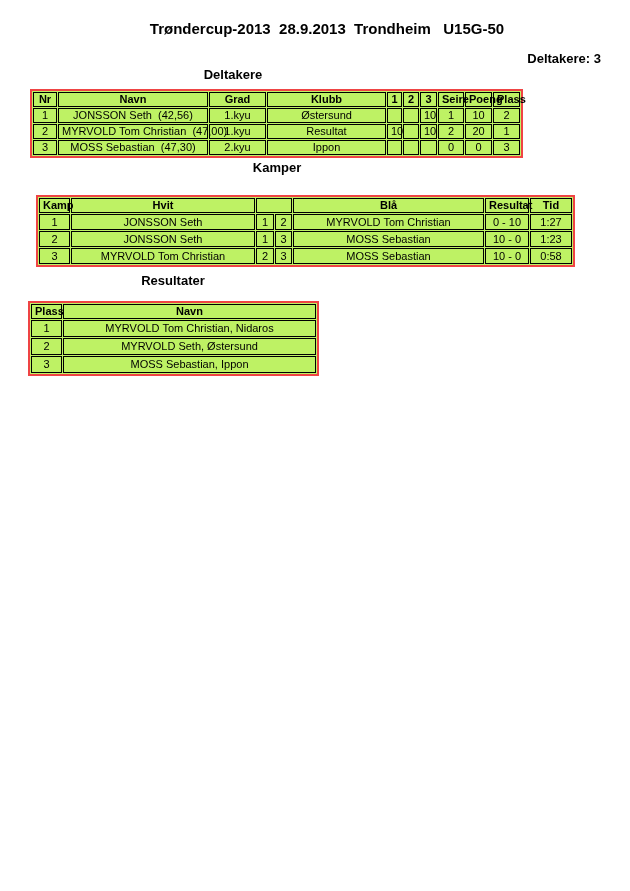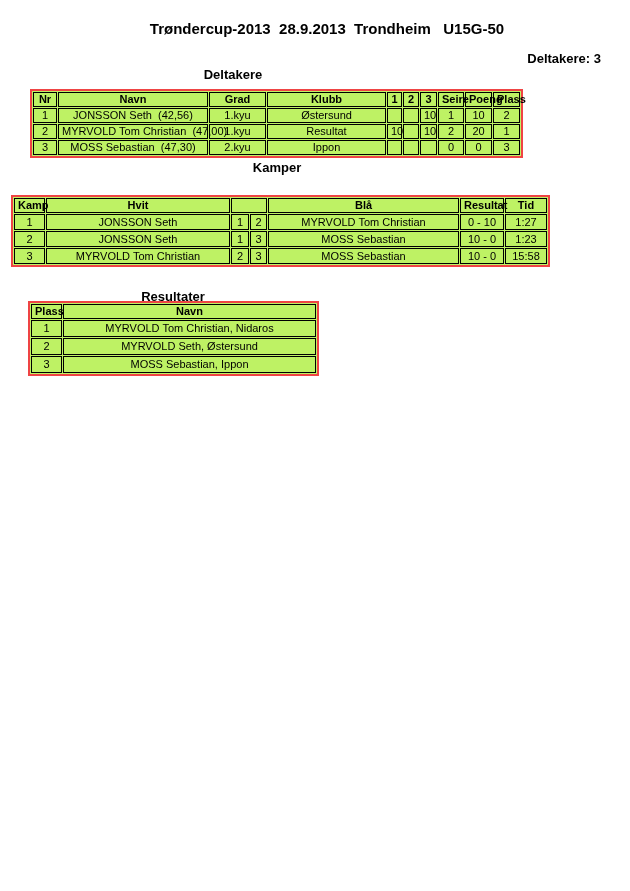--- a/index.html
+++ b/index.html
@@ -14,29 +14,29 @@
     font-size:15px;font-weight:bold;white-space:pre;padding-left:16px;
   }
   .participants{
     top:51px;right:29px;font-size:13px;font-weight:bold;white-space:pre;
   }
   .section-title{
     font-size:13px;font-weight:bold;text-align:center;width:200px;white-space:pre;
   }
   .t-deltakere-title{top:67px;left:133px;}
   .t-kamper-title{top:160px;left:177px;}
-  .t-resultater-title{top:289px;left:73px;}
+  .t-resultater-title{top:273px;left:73px;}
 
   table.grid{
     border-collapse:separate;border-spacing:1px;
     border:2px solid #ef4444;table-layout:fixed;background:#bef264;
   }
   table.grid *{box-sizing:border-box;}
   .t-deltakere{top:89px;left:30px;width:489px;}
-  .t-kamper{top:195px;left:11px;width:535px;}
+  .t-kamper{top:195px;left:36px;width:535px;}
   .t-resultater{top:301px;left:28px;width:287px;}
 
   .grid th,.grid td{
     border:1px solid #000;
     font-size:11px;line-height:13px;
     padding:0 3px;overflow:visible;white-space:pre;
     text-align:center;vertical-align:middle;
     background:transparent;
   }
   .grid th{font-weight:bold;height:14px;}
@@ -159,21 +159,21 @@
     <td>10 - 0</td>
     <td>1:23</td>
   </tr>
   <tr>
     <td>3</td>
     <td class="al">MYRVOLD Tom Christian</td>
     <td>2</td>
     <td>3</td>
     <td class="al">MOSS Sebastian</td>
     <td>10 - 0</td>
-    <td>15:58</td>
+    <td>0:58</td>
   </tr>
 </tbody>
   </table>
 
 <div class="abs section-title t-resultater-title">Resultater</div>
 
 <table class="abs grid t-resultater">
   <colgroup>
     <col style="width:31px">
       <col style="width:253px">

